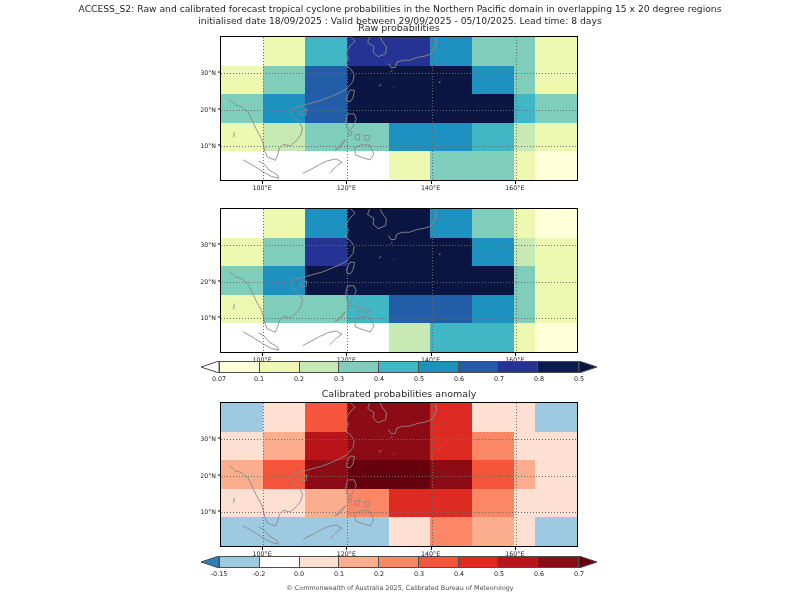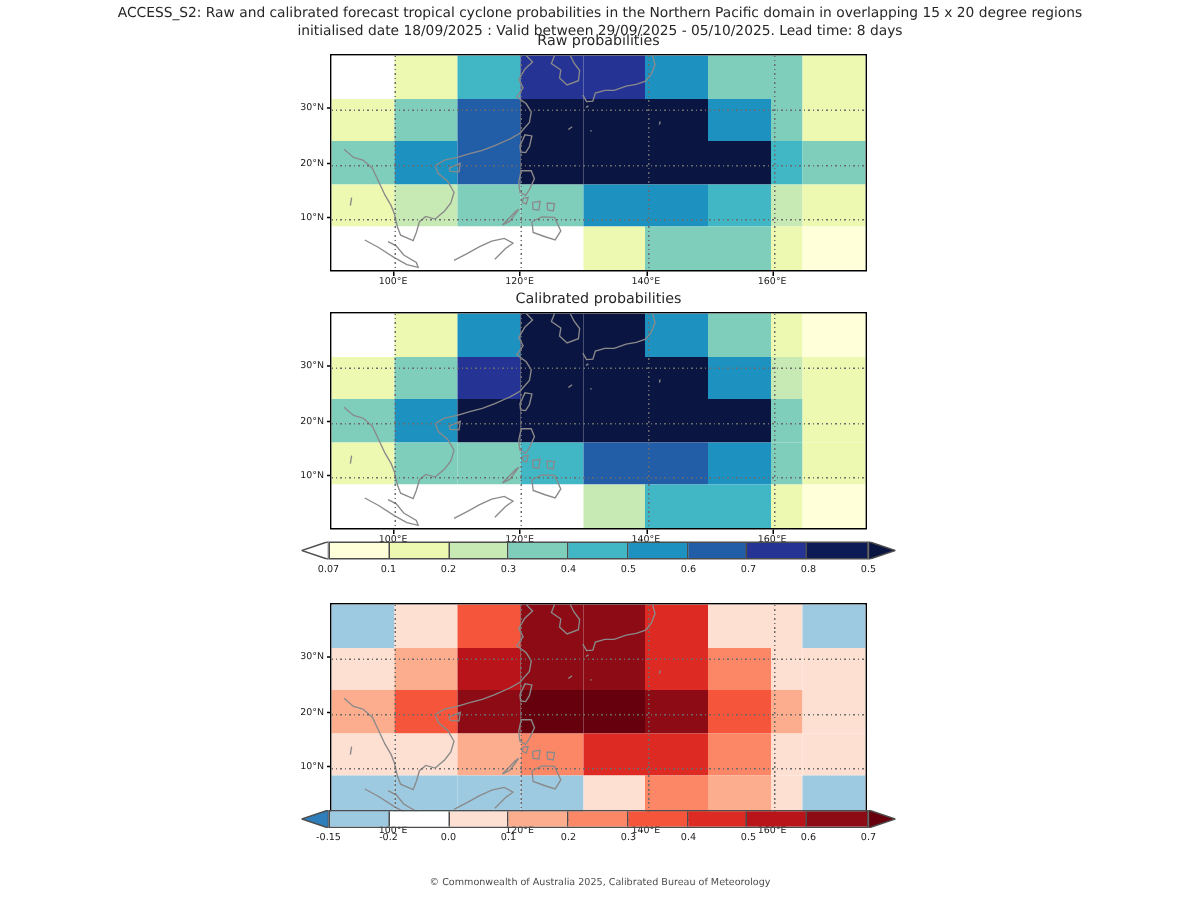--- a/index.html
+++ b/index.html
@@ -256,21 +256,20 @@
       <div class="xtick" style="left: 126.35px;">120°E</div>
       <div class="tickmark x" style="left: 126.35px;"></div>
       <div class="xtick" style="left: 210.59px;">140°E</div>
       <div class="tickmark x" style="left: 210.59px;"></div>
       <div class="xtick" style="left: 294.82px;">160°E</div>
       <div class="tickmark x" style="left: 294.82px;"></div>
     </div>
 </div>
 
 <div class="panel" id="panel-cal" style="left:220px; top:208px; width:358px; height:145px;">
-  <div class="panel-title">Calibrated probabilities</div>
   <div class="axes" id="axes-cal" style="width:358px; height:145px;">
     <div class="cellgrid" id="grid-cal" style="grid-template-columns: 11.7647% 11.7647% 11.7647% 11.7647% 11.7647% 11.7647% 11.7647% 5.8824% 11.7647%; grid-template-rows: 20% 20% 20% 20% 20%;">
         <div class="cell" style="background: rgb(255, 255, 255);"></div>
         <div class="cell" style="background: rgb(237, 248, 177);"></div>
         <div class="cell" style="background: rgb(29, 145, 192);"></div>
         <div class="cell" style="background: rgb(11, 21, 66);"></div>
         <div class="cell" style="background: rgb(11, 21, 66);"></div>
         <div class="cell" style="background: rgb(29, 145, 192);"></div>
         <div class="cell" style="background: rgb(127, 205, 187);"></div>
         <div class="cell" style="background: rgb(237, 248, 177);"></div>
@@ -390,20 +389,21 @@
       <div class="cb-tick" style="left: 160px;">0.4</div>
       <div class="cb-tick" style="left: 200px;">0.5</div>
       <div class="cb-tick" style="left: 240px;">0.6</div>
       <div class="cb-tick" style="left: 280px;">0.7</div>
       <div class="cb-tick" style="left: 320px;">0.8</div>
       <div class="cb-tick" style="left: 360px;">0.5</div>
     </div>
 </div>
 
 <div class="panel" id="panel-ano" style="left:220px; top:402px; width:358px; height:145px;">
+  <div class="panel-title">Calibrated probabilities anomaly</div>
   <div class="axes" id="axes-ano" style="width:358px; height:145px;">
     <div class="cellgrid" id="grid-ano" style="grid-template-columns: 11.7647% 11.7647% 11.7647% 11.7647% 11.7647% 11.7647% 11.7647% 5.8824% 11.7647%; grid-template-rows: 20% 20% 20% 20% 20%;">
         <div class="cell" style="background: rgb(158, 202, 225);"></div>
         <div class="cell" style="background: rgb(253, 224, 210);"></div>
         <div class="cell" style="background: rgb(244, 85, 59);"></div>
         <div class="cell" style="background: rgb(140, 11, 20);"></div>
         <div class="cell" style="background: rgb(140, 11, 20);"></div>
         <div class="cell" style="background: rgb(221, 42, 35);"></div>
         <div class="cell" style="background: rgb(253, 224, 210);"></div>
         <div class="cell" style="background: rgb(253, 224, 210);"></div>
@@ -488,21 +488,21 @@
       <div class="tickmark x" style="left: 42.12px;"></div>
       <div class="xtick" style="left: 126.35px;">120°E</div>
       <div class="tickmark x" style="left: 126.35px;"></div>
       <div class="xtick" style="left: 210.59px;">140°E</div>
       <div class="tickmark x" style="left: 210.59px;"></div>
       <div class="xtick" style="left: 294.82px;">160°E</div>
       <div class="tickmark x" style="left: 294.82px;"></div>
     </div>
 </div>
 
-<div class="colorbar" id="cb-ano" style="left:219px; top:540px; width:393px; height:12px;">
+<div class="colorbar" id="cb-ano" style="left:219px; top:556px; width:393px; height:12px;">
   <div class="cb-body" id="cb-ano-body" style="width:360px;">
       <div class="cb-seg" style="width: 40px; background: rgb(158, 202, 225);"></div>
       <div class="cb-seg" style="width: 40px; background: rgb(255, 255, 255);"></div>
       <div class="cb-seg" style="width: 40px; background: rgb(253, 224, 210);"></div>
       <div class="cb-seg" style="width: 40px; background: rgb(252, 173, 142);"></div>
       <div class="cb-seg" style="width: 40px; background: rgb(252, 135, 103);"></div>
       <div class="cb-seg" style="width: 40px; background: rgb(244, 85, 59);"></div>
       <div class="cb-seg" style="width: 40px; background: rgb(221, 42, 35);"></div>
       <div class="cb-seg" style="width: 40px; background: rgb(184, 20, 25);"></div>
       <div class="cb-seg" style="width: 40px; background: rgb(140, 11, 20);"></div>

